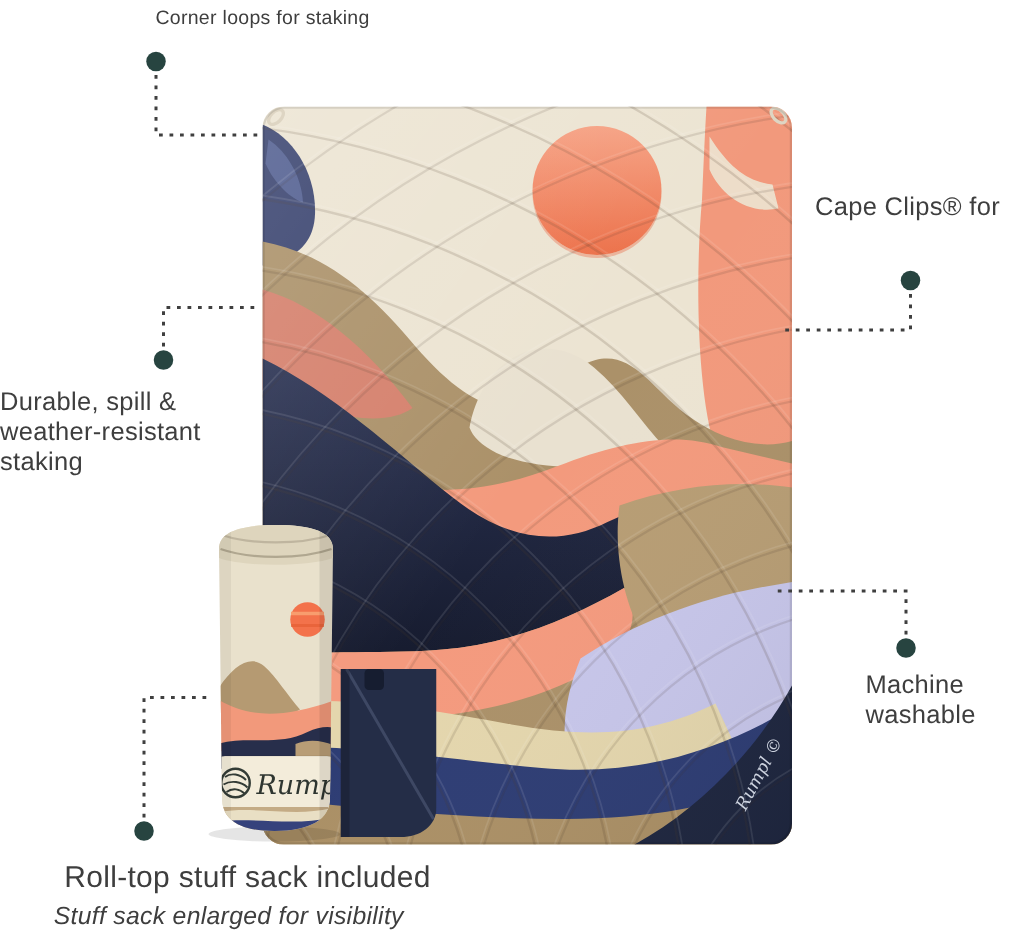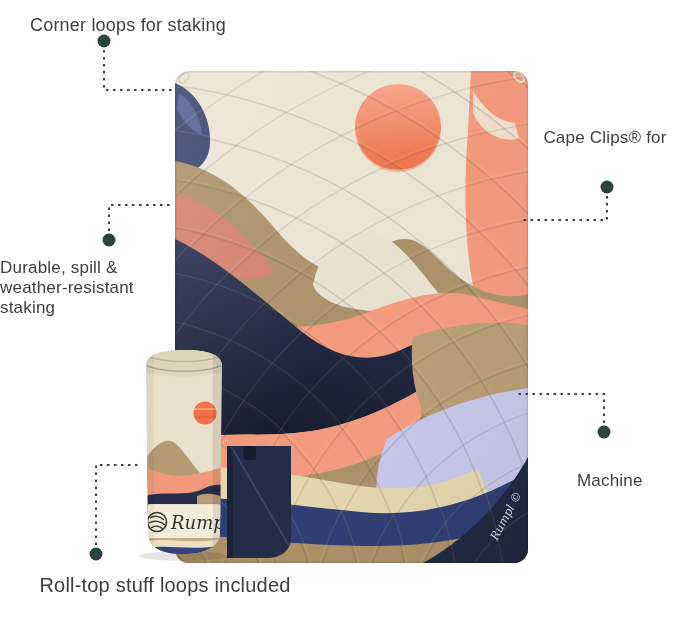--- a/index.html
+++ b/index.html
@@ -3,24 +3,24 @@
 <meta charset="utf-8">
 <style>
   html,body{margin:0;padding:0;background:#fff;}
   .canvas{
     position:relative;width:679px;height:622px;background:#ffffff;overflow:hidden;
     font-family:"Liberation Sans",sans-serif;color:#3e3e3e;
   }
   .abs{position:absolute;}
   .callout{line-height:20px;font-size:17px;letter-spacing:.2px;}
   .callout .ln{display:block;}
-  .co-top{left:30px;top:13px;width:290px;font-size:18px;line-height:24px;}
+  .co-top{left:30px;top:0;width:290px;text-align:center;font-size:13px;line-height:24px;}
   .co-cape{left:530px;top:127px;width:150px;text-align:center;line-height:21px;}
   .co-durable{left:0px;top:258px;width:170px;}
-  .co-machine{left:577px;top:447px;width:102px;text-align:left;margin-top:24px;}
+  .co-machine{left:577px;top:447px;width:102px;text-align:left;}
   .co-rolltop{left:15px;top:573px;width:300px;text-align:center;font-size:20px;line-height:24px;}
   .co-note{left:15px;top:601px;width:275px;text-align:center;font-size:16.5px;font-style:italic;line-height:20px;}
   svg{display:block;}
   .overlay{left:0;top:0;z-index:10;pointer-events:none;}
   .blanket{left:175px;top:71px;z-index:1;}
   .flap{left:227px;top:446px;z-index:2;}
   .sack{left:133px;top:342px;z-index:3;}
 </style>
 </head>
 <body>
@@ -245,18 +245,20 @@
   </div>
 
   <div class="abs callout co-durable">
     <span class="ln">Durable, spill &amp;</span>
     <span class="ln">weather-resistant</span>
     <span class="ln">staking</span>
   </div>
 
   <div class="abs callout co-machine">
     <span class="ln">Machine</span>
+    <span class="ln">washable</span>
   </div>
 
-  <div class="abs callout co-rolltop">Roll-top stuff loops included</div>
-
+  <div class="abs callout co-rolltop">Roll-top stuff sack included</div>
+
+  <div class="abs callout co-note">Stuff sack enlarged for visibility</div>
 
 </div>
 
 </body></html>

